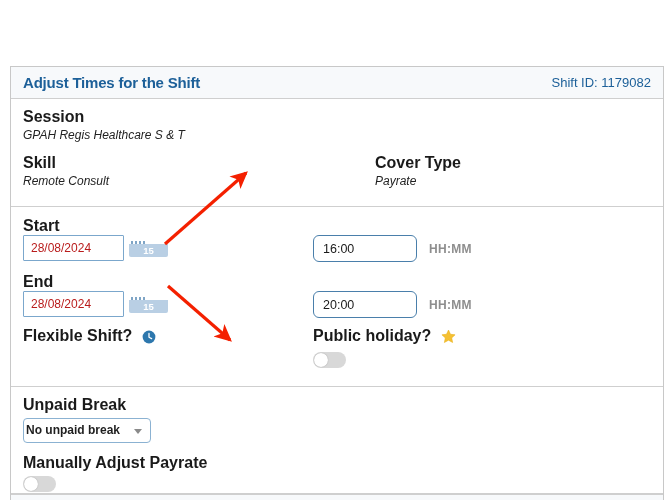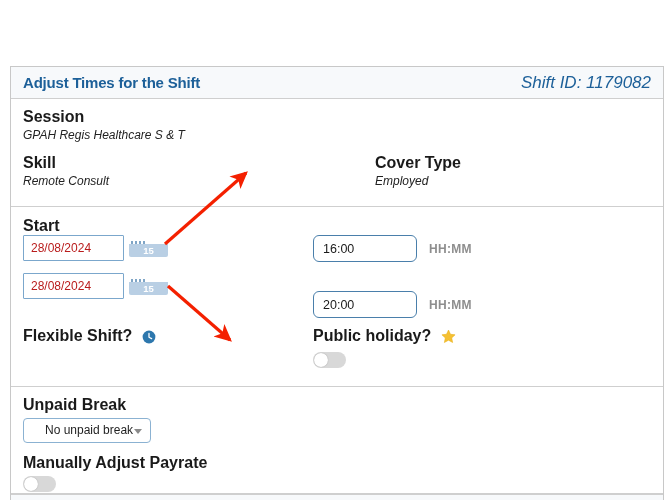--- a/index.html
+++ b/index.html
@@ -41,23 +41,22 @@
     padding: 0 12px 0 12px;
   }
   .panel-title {
     font-size: 15px;
     font-weight: bold;
     color: #1d6099;
     letter-spacing: -0.2px;
   }
   .shift-id {
     margin-left: auto;
-    font-size: 17px;
+    font-size: 13px;
     color: #1d6099;
-    font-style: italic;
   }
 
   
   .section {
     position: relative;
     padding: 9px 12px 9px 12px;
     border-bottom: 1px solid #cfcfcf;
   }
 
   .row2 {
@@ -211,21 +210,22 @@
   }
   .sel-box {
     width: 128px;
     height: 25px;
     border: 1px solid #8bb2d2;
     border-radius: 4px;
     background: #ffffff;
     font-size: 12px;
     color: #1f1f1f;
     line-height: 23px;
-    padding-left: 21px;
+    padding-left: 2px;
+    font-weight: bold;
   }
   .sel-arrow {
     position: absolute;
     right: 9px; top: 11px;
     width: 0; height: 0;
     border-left: 4px solid transparent;
     border-right: 4px solid transparent;
     border-top: 5px solid #8a8a8a;
   }
 
@@ -279,21 +279,21 @@
       <div class="fld-label">Session</div>
       <div class="fld-value">GPAH Regis Healthcare S &amp; T</div>
       <div class="spacer-8"></div>
       <div class="row2">
         <div class="col-left">
           <div class="fld-label">Skill</div>
           <div class="fld-value">Remote Consult</div>
         </div>
         <div class="col-right">
           <div class="fld-label">Cover Type</div>
-          <div class="fld-value">Employed</div>
+          <div class="fld-value">Payrate</div>
         </div>
       </div>
     </div>
 
     <div class="section sect-times">
 
       <div class="time-grid-row">
         <div class="tg-left">
           <div class="fld-label">Start</div>
           <div class="date-wrap">
@@ -315,20 +315,21 @@
             <input class="time-input" type="text" value="16:00" style="">
             <span class="hhmm">HH:MM</span>
           </div>
         </div>
       </div>
 
       <div style="height:11px"></div>
 
       <div class="time-grid-row">
         <div class="tg-left">
+          <div class="fld-label">End</div>
           <div class="date-wrap">
             <input class="txt-input" type="text" value="28/08/2024" style="">
             <div class="cal-icon">
               <div class="cal-top">
                   <i></i>
                   <i></i>
                   <i></i>
                   <i></i>
                 </div>
               <div class="cal-num">15</div>

